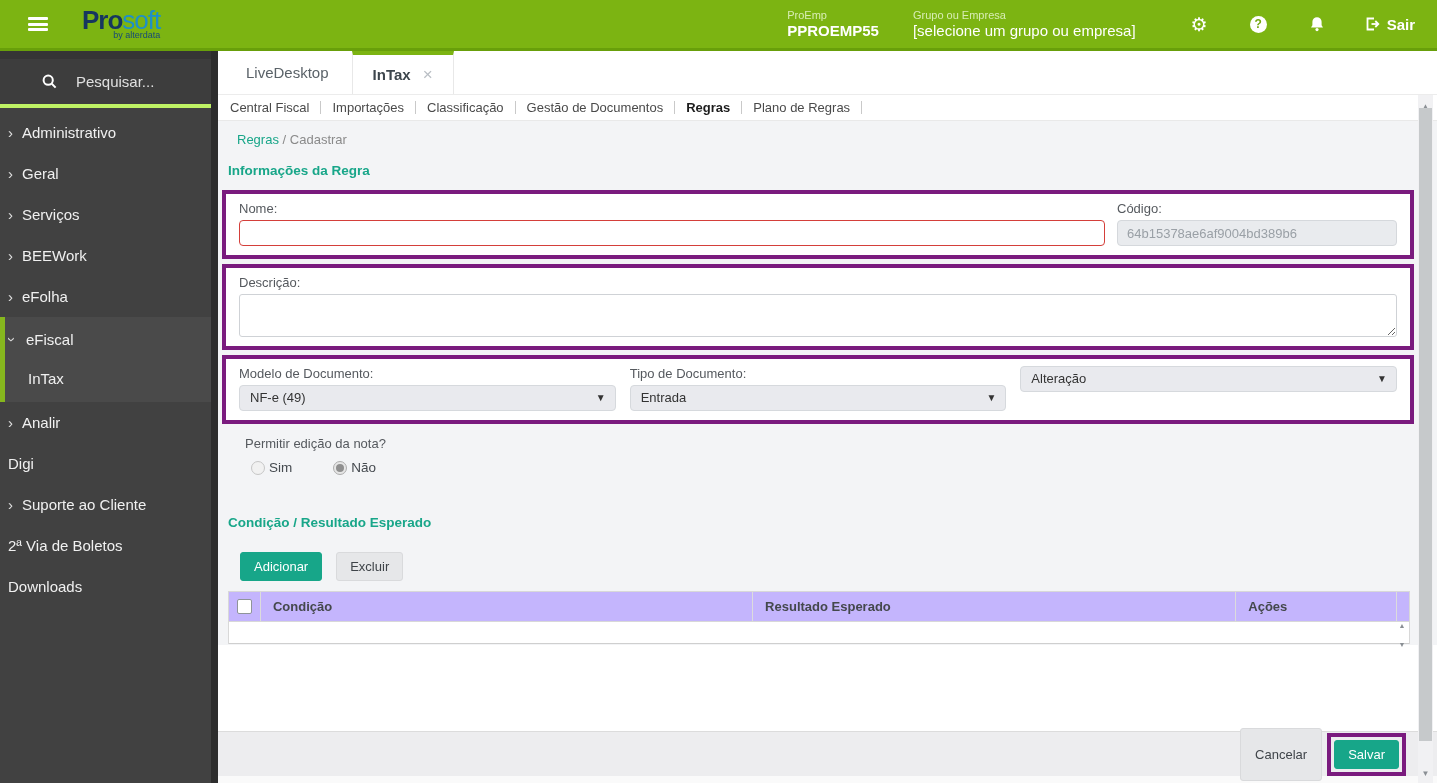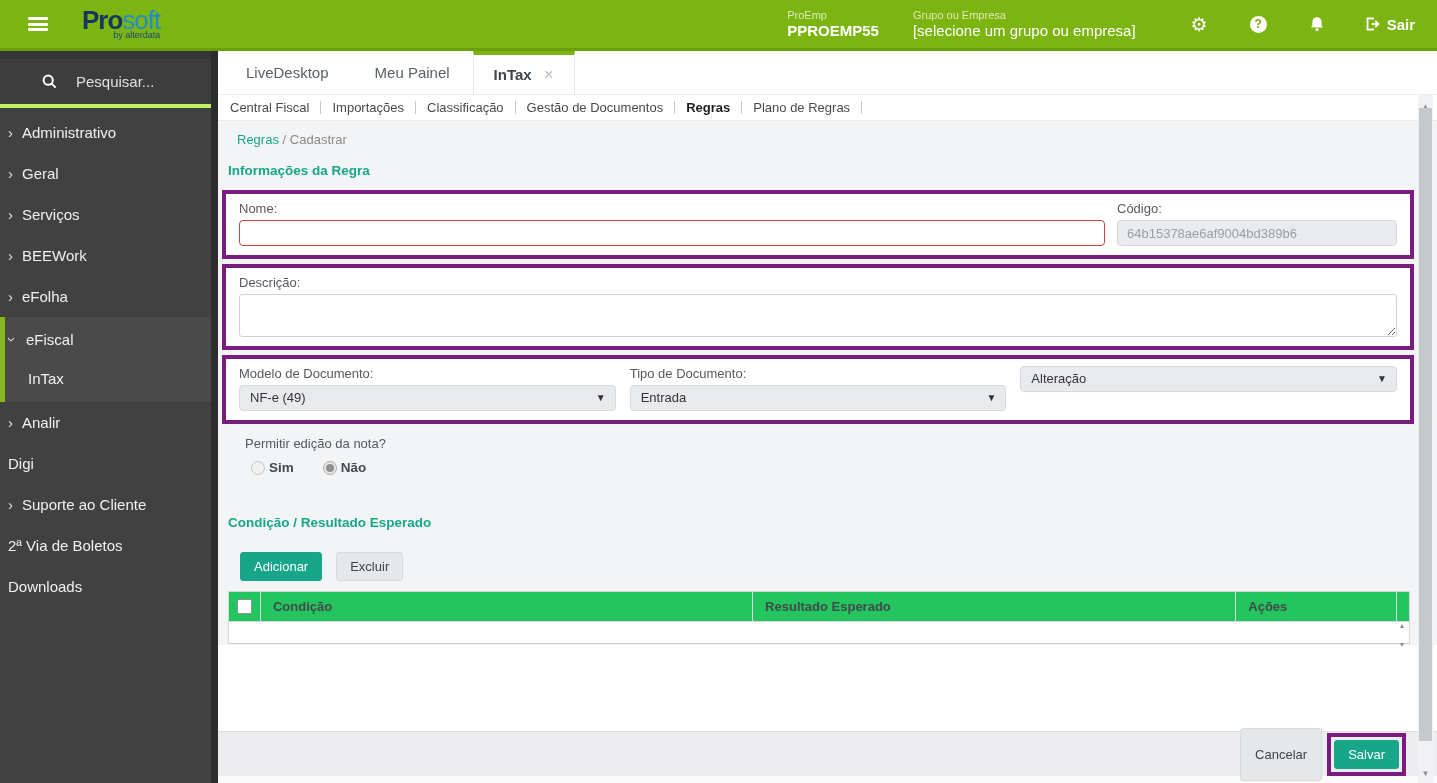--- a/index.html
+++ b/index.html
@@ -78,33 +78,33 @@
   .dinput { height:26px; border:1px solid #d5d8dc; border-radius:4px; background:#e9ebee; padding:0 9px;
             font-size:13px; color:#9aa0a6; width:280px; font-family:"Liberation Sans",sans-serif; }
   .tarea { height:43px; width:100%; border:1px solid #cfd2d6; border-radius:3px; resize:both;
            font-family:"Liberation Sans",sans-serif; font-size:13px; padding:4px 8px; outline:none; color:#333; }
   .selbox { height:26px; background:#e9eaee; border:1px solid #d6d9dd; border-radius:4px; position:relative;
             font-size:13px; color:#333; line-height:24px; padding:0 26px 0 10px; cursor:pointer; }
   .selbox::after { content:"\25BC"; position:absolute; right:9px; top:0; font-size:10px; color:#333; line-height:24px; }
   .sel3 { flex:1; }
 
   .permitir { margin:12px 0 0 27px; font-size:13px; color:#55595e; }
-  .radios { margin:9px 0 0 33px; display:flex; align-items:flex-end; gap:29px;font-weight:bold; }
+  .radios { margin:9px 0 0 33px; display:flex; align-items:flex-end; gap:41px; }
   .radio-item { display:flex; align-items:center; gap:4px; cursor:pointer; font-size:13.5px; color:#454a4f; }
   .rcirc { width:14px; height:14px; border-radius:50%; background:#f1f1f1; border:1px solid #c6c6c6; position:relative; }
   .rcirc.sel { border-color:#adadad; background:#e6e6e6; }
   .rcirc.sel::after { content:""; position:absolute; left:2px; top:2px; width:8px; height:8px; border-radius:50%; background:#8f8f8f; }
 
   .btnrow { margin:22px 0 0 22px; display:flex; gap:14px; }
   .btn { font-size:13px; border-radius:3px; padding:6px 13px; cursor:pointer; border:1px solid transparent; font-family:"Liberation Sans",sans-serif; }
   .btn.teal { background:#17a689; color:#fff; border-color:#17a689; }
   .btn.gray { background:#e6e7e9; color:#3f4449; border-color:#d9dadc; }
 
   .grid { margin:10px 0 0 10px; width:1182px; background:#fff; border:1px solid #d8d8d8; border-bottom:none; }
-  .ghead { display:flex; height:30px; background:#22c55e; border-bottom:1px solid #d8d8d8; }
+  .ghead { display:flex; height:30px; background:#c4b5fd; border-bottom:1px solid #d8d8d8; }
   .gcell { font-size:13px; font-weight:bold; color:#44484c; display:flex; align-items:center; padding-left:12px; border-right:1px solid #dcdcdc; }
   .gc-check { width:32px; justify-content:center; padding-left:0; }
   .gc-cond { width:493px; }
   .gc-res { width:484px; }
   .gc-acoes { width:161px; }
   .gc-fill { flex:1; border-right:none; }
   .cbox { width:15px; height:15px; border:1px solid #8f9499; border-radius:2px; background:#fff; cursor:pointer; }
   .grow-empty { height:22px; background:#fff; border-bottom:1px solid #cfcfcf; display:flex; justify-content:flex-end; align-items:center; }
   .mini-scroll { width:14px; display:flex; flex-direction:column; align-items:center; justify-content:center; gap:1px; }
   .mini-scroll .up::before { content:"\25B2"; font-size:7px; color:#8a8f94; }
@@ -225,21 +225,20 @@
         <span>Downloads</span>
       </div>
   </div>
   <div class="side-scroll"></div>
 </div>
 
 <div class="main">
 
   <div class="tabstrip">
     <div class="tab"><span>LiveDesktop</span></div>
-    <div class="tab"><span>Meu Painel</span></div>
     <div class="tab active">
       <span>InTax</span>
       <span class="tab-close">×</span>
     </div>
   </div>
 
   <div class="subnav">
     <span class="sn">Central Fiscal</span>
     <span class="sn">Importações</span>
     <span class="sn">Classificação</span>

